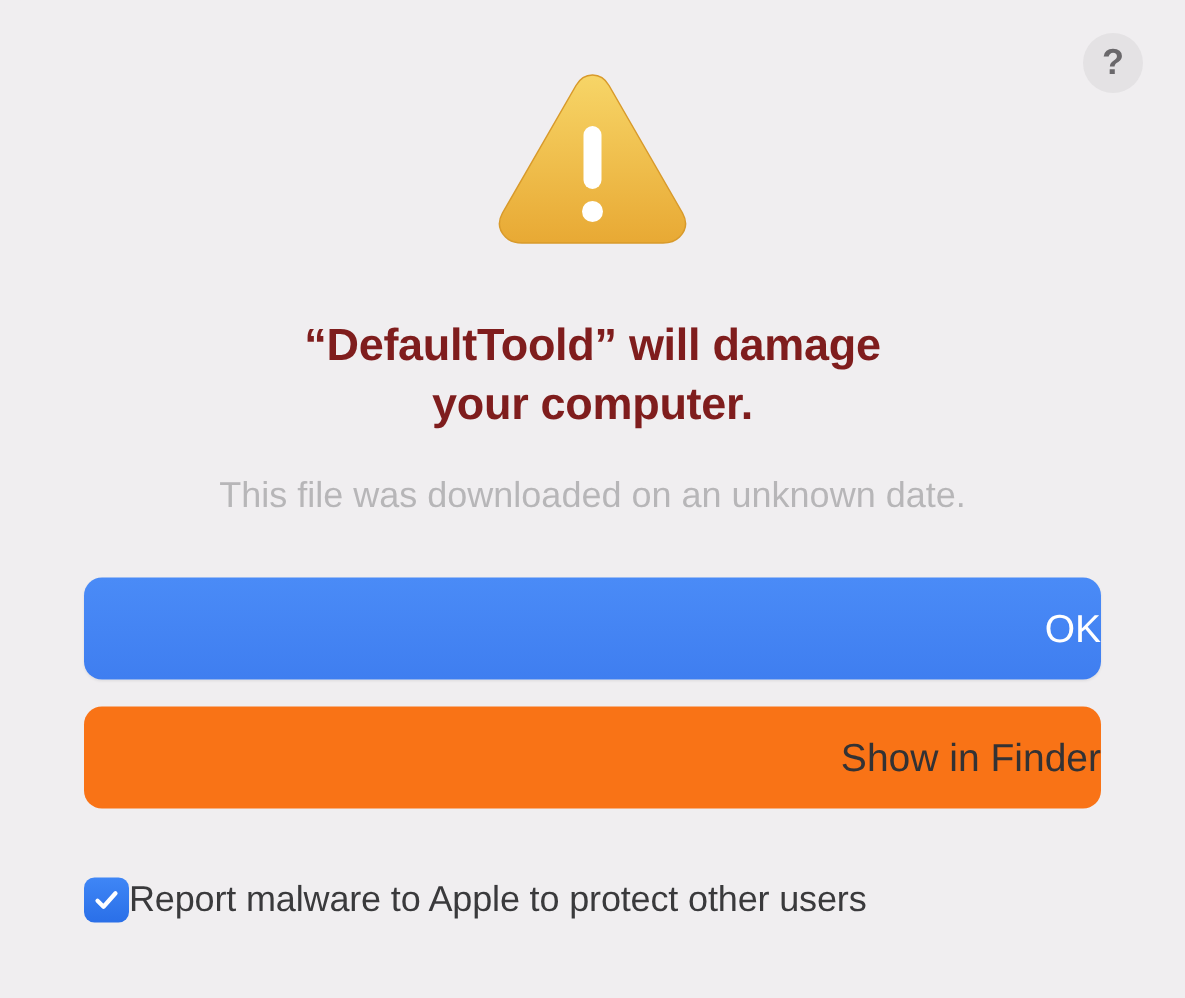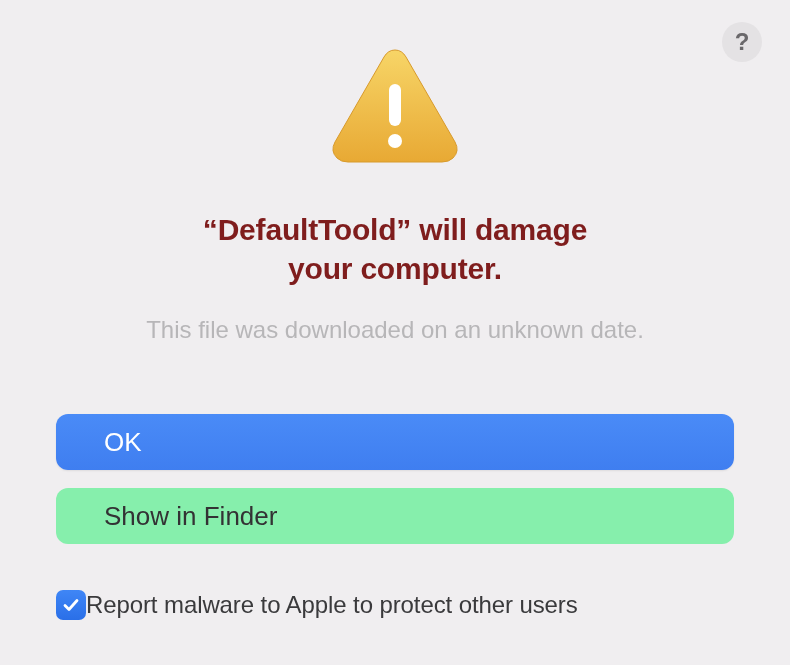--- a/index.html
+++ b/index.html
@@ -56,50 +56,49 @@
       line-height: 1.3;
       margin-bottom: 28px;
       white-space: pre-line;
       letter-spacing: -0.2px;
     }
     .subtitle {
       font-size: 24px;
       font-weight: 400;
       color: #b7b6b8;
       text-align: center;
-      margin-bottom: 70px;
+      margin-bottom: 40px;
     }
     .buttons {
       width: 100%;
       display: flex;
       flex-direction: column;
       gap: 18px;
       padding: 0 8px;
       margin-bottom: 46px;
     }
     .btn {
       width: 100%;
-      height: 56px;
+      height: 68px;
       border-radius: 12px;
       border: none;
       font-size: 26px;
       font-weight: 400;
       cursor: pointer;
       display: flex;
       align-items: center;
-      justify-content: flex-start;
-      padding-left: 48px;
+      justify-content: flex-end;
     }
     .btn-primary {
       background: linear-gradient(180deg, #4a8bf7 0%, #3f7ef0 100%);
       color: #ffffff;
       box-shadow: 0 1px 2px rgba(0,0,0,0.08);
     }
     .btn-secondary {
-      background: #86efac;
+      background: #f97316;
       color: #333234;
     }
     .checkbox-row {
       width: 100%;
       display: flex;
       align-items: center;
       padding: 0 8px;
     }
     .checkbox {
       width: 30px;

